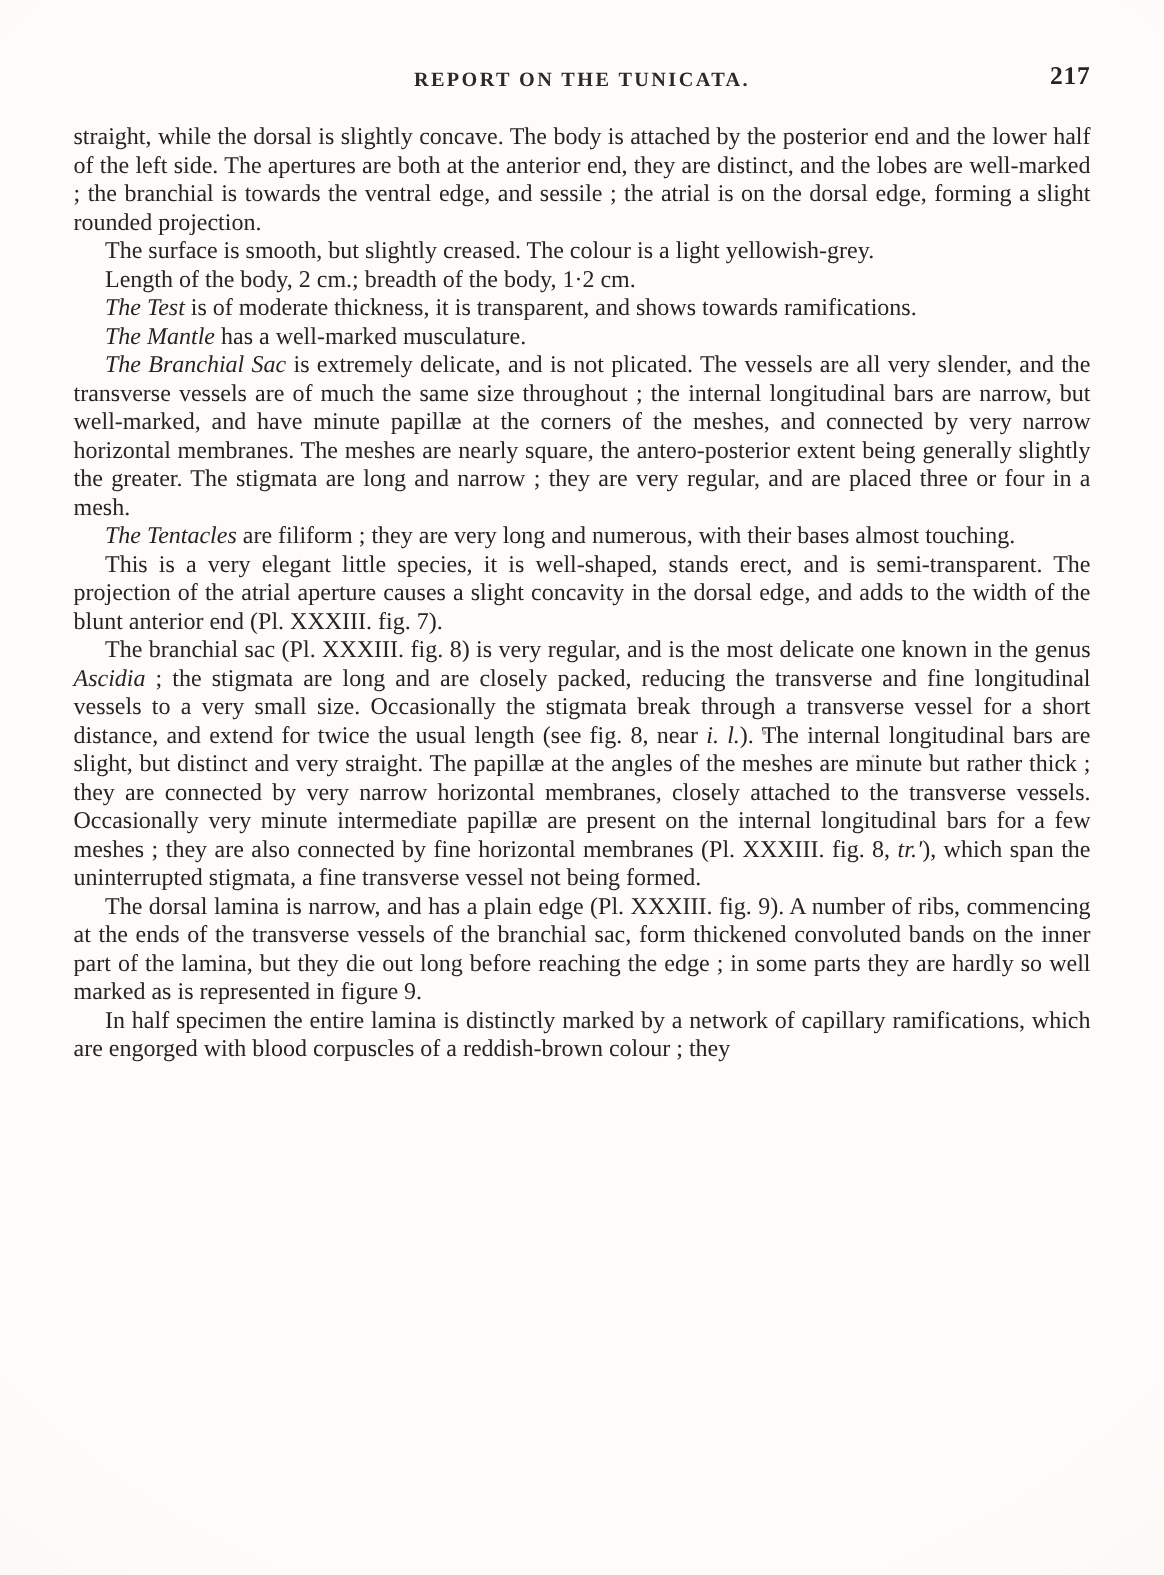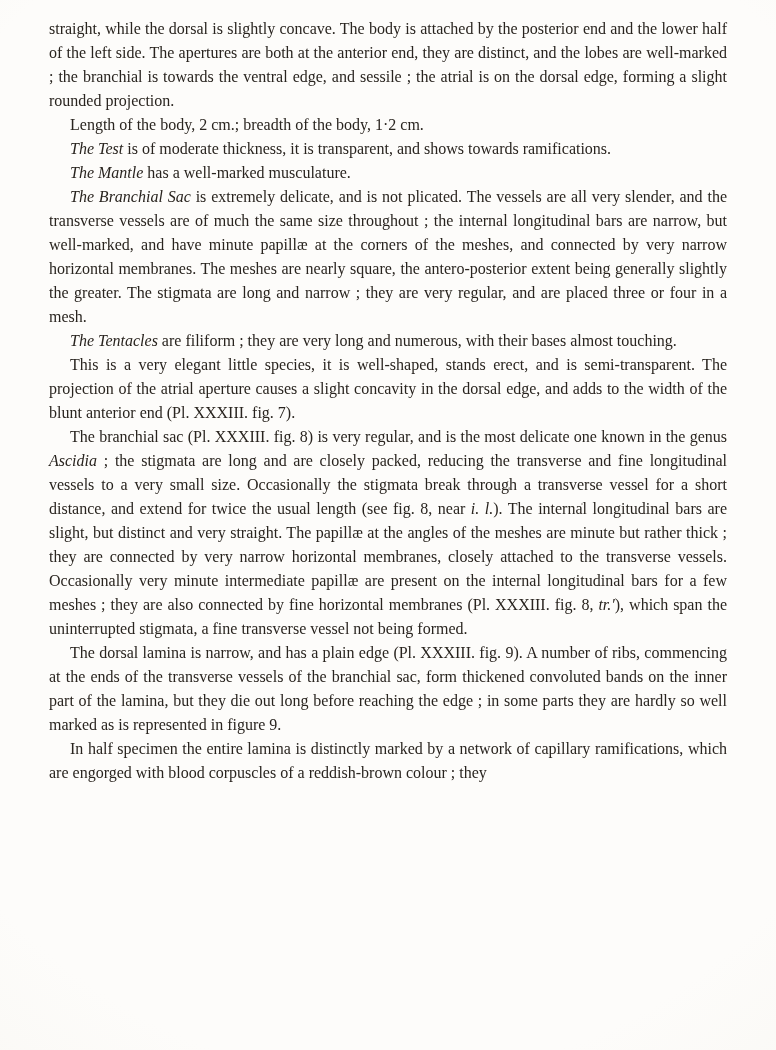--- a/index.html
+++ b/index.html
@@ -36,21 +36,21 @@
     top: -4px;
     right: 49px;
     font-size: 17px;
     font-weight: bold;
     letter-spacing: 0.5px;
     color: #29241f;
   }
   .body-text {
     margin: 17px 49px 0 49px;
     font-size: 16px;
-    line-height: 24px;
+    line-height: 19px;
     text-align: justify;
     text-justify: inter-word;
     font-family: Liberation Serif, serif;
   }
   .body-text p {
     margin: 0;
     padding: 0;
   }
   .ind { text-indent: 21px; }
   .sect { margin-top: 15px; }
@@ -62,25 +62,30 @@
     opacity: 0.5;
   }
   .speck-1 { width: 3px; height: 3px; left: 508px; top: 487px; }
   .speck-2 { width: 2px; height: 2px; left: 581px; top: 503px; }
 </style>
 </head>
 <body>
 
 <div class="page">
 
+  <div class="header">
+    <span class="header-title">REPORT ON THE TUNICATA.</span>
+    <span class="page-number">217</span>
+  </div>
 
   <div class="body-text">
 
     <p><span>straight, while the dorsal is slightly concave.  The body is attached by the posterior end and the lower half of the left side.  The apertures are both at the anterior end, they are distinct, and the lobes are well-marked ; the branchial is towards the ventral edge, and sessile ; the atrial is on the dorsal edge, forming a slight rounded projection.</span></p>
 
+    <p class="ind"><span>The surface is smooth, but slightly creased.  The colour is a light yellowish-grey.</span></p>
 
     <p class="ind"><span>Length of the body, 2 cm.; breadth of the body, 1·2 cm.</span></p>
 
     <p class="ind"><span class="it">The Test</span><span> is of moderate thickness, it is transparent, and shows towards ramifications.</span></p>
 
     <p class="ind"><span class="it">The Mantle</span><span> has a well-marked musculature.</span></p>
 
     <p class="ind"><span class="it">The Branchial Sac</span><span> is extremely delicate, and is not plicated.  The vessels are all very slender, and the transverse vessels are of much the same size throughout ; the internal longitudinal bars are narrow, but well-marked, and have minute papillæ at the corners of the meshes, and connected by very narrow horizontal membranes.  The meshes are nearly square, the antero-posterior extent being generally slightly the greater.  The stigmata are long and narrow ; they are very regular, and are placed three or four in a mesh.</span></p>
 
 

